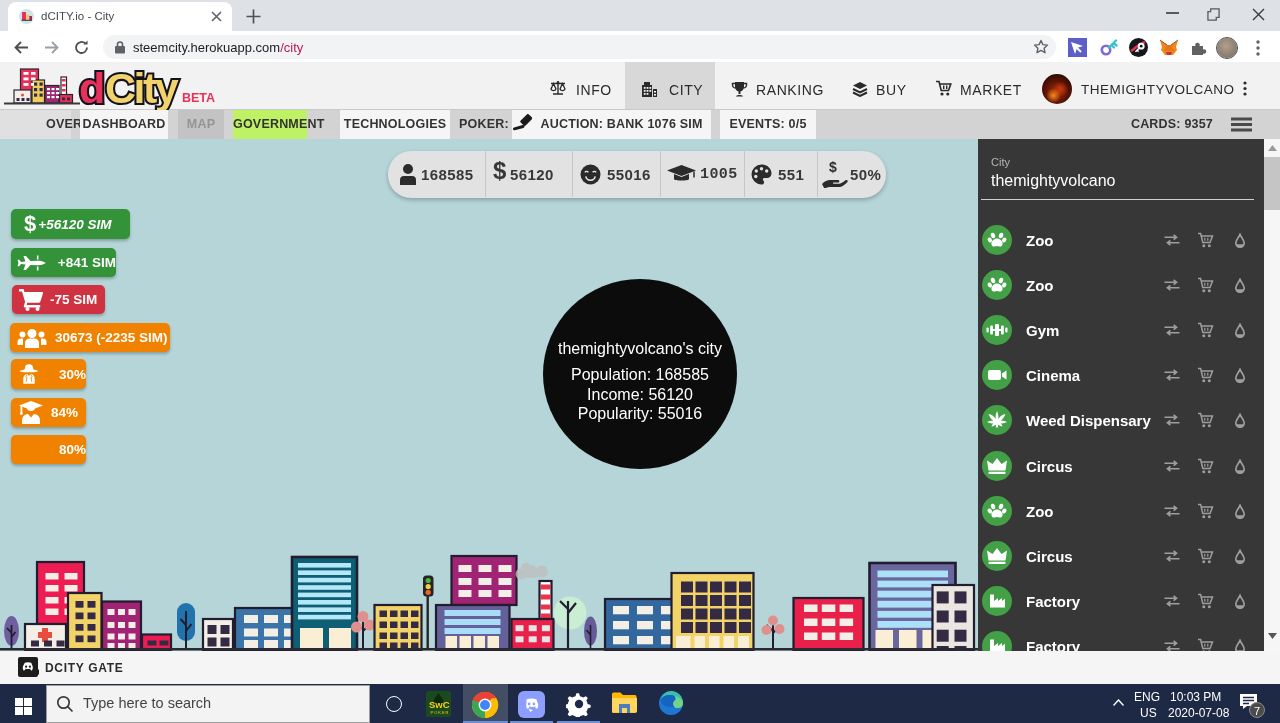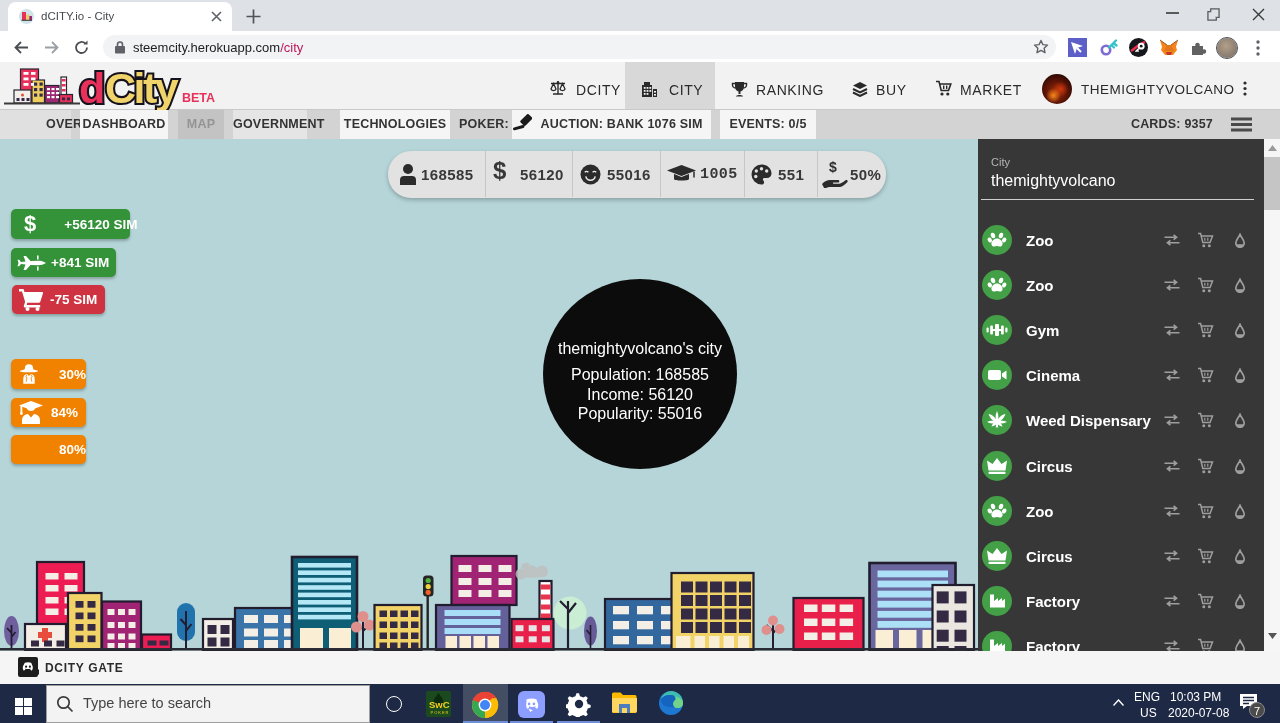--- a/index.html
+++ b/index.html
@@ -237,21 +237,21 @@
 
     <text x="79" y="41" font-family="Liberation Sans, sans-serif" font-size="43" font-weight="900" fill="#e8315a" stroke="#16121d" stroke-width="4.2" paint-order="stroke" letter-spacing="-2">d</text>
     <text x="105" y="41" font-family="Liberation Sans, sans-serif" font-size="43" font-weight="900" fill="#f0d36a" stroke="#16121d" stroke-width="4.2" paint-order="stroke" letter-spacing="-2.5">City</text>
     <text x="182" y="40" font-family="Liberation Sans, sans-serif" font-size="12.5" font-weight="700" fill="#e8315a">BETA</text>
   </svg>
   <svg class="abs" style="left:549px; top:80px;" width="18" height="17" viewBox="0 0 18 17">
     <path d="M9 1 V14 M4 14 H14 M2 3.5 H16" stroke="#2a2a2a" stroke-width="1.4" fill="none"></path>
     <path d="M4.5 3.5 L2 9 a2.7 2.7 0 0 0 5 0 Z M13.5 3.5 L11 9 a2.7 2.7 0 0 0 5 0 Z" fill="none" stroke="#2a2a2a" stroke-width="1.3"></path>
     <circle cx="9" cy="2.5" r="1.3" fill="#2a2a2a"></circle>
   </svg>
-  <div class="abs hnav" style="left:576px;">DCITY</div>
+  <div class="abs hnav" style="left:576px;">INFO</div>
   <svg class="abs" style="left:641px; top:81px;" width="17" height="16" viewBox="0 0 17 16">
     <rect x="1" y="4" width="10" height="12" fill="#2a2a2a"></rect>
     <rect x="3" y="1" width="6" height="3" fill="#2a2a2a"></rect>
     <rect x="12" y="8" width="4" height="8" fill="#2a2a2a"></rect>
     <g fill="#f2f2f2">
       <rect x="2.8" y="6" width="1.8" height="1.8"></rect>
       <rect x="5.6" y="6" width="1.8" height="1.8"></rect>
       <rect x="8.4" y="6" width="1.8" height="1.8"></rect>
       <rect x="2.8" y="9" width="1.8" height="1.8"></rect>
       <rect x="5.6" y="9" width="1.8" height="1.8"></rect>
@@ -289,21 +289,21 @@
   <svg class="abs" style="left:1243px; top:81px;" width="4" height="15" viewBox="0 0 4 15">
     <circle cx="2" cy="2" r="1.6" fill="#2a2a2a"></circle>
     <circle cx="2" cy="7.5" r="1.6" fill="#2a2a2a"></circle>
     <circle cx="2" cy="13" r="1.6" fill="#2a2a2a"></circle>
   </svg>
 
   <div class="abs" id="subnav"></div>
   <div class="abs snbtn" style="left:0px; width:71px; background:#e0e0e0;padding-left:46px;">OVERVIEW</div>
   <div class="abs snbtn" style="left:80px; width:88px; background:#f5f5f5;">DASHBOARD</div>
   <div class="abs snbtn" style="left:178px; width:46px; background:#c3c3c3; color:#949494;">MAP</div>
-  <div class="abs snbtn" style="left:233px; width:74px; background:#e5e5e5;">GOVERNMENT</div>
+  <div class="abs snbtn" style="left:233px; width:74px; background:#bef264;">GOVERNMENT</div>
   <div class="abs snbtn" style="left:340px; width:110px; background:#f5f5f5;">TECHNOLOGIES</div>
   <div class="abs snbtn" style="left:458px; width:52px;">POKER:</div>
   <div class="abs snbtn" style="left:512px; width:199px; background:#f5f5f5;"><svg style="vertical-align:-4px; margin-right:8px; margin-left:-8px;" width="20" height="18" viewBox="0 0 20 18">
       <g fill="#1a1a1a">
         <rect x="10.8" y="0.2" width="7" height="11.5" rx="1.4" transform="rotate(45 14.3 5.9)"></rect>
         <rect x="0.8" y="12.2" width="11.8" height="2.9" rx="1.45" transform="rotate(-15 6.7 13.6)"></rect>
       </g>
     </svg>AUCTION: BANK 1076 SIM</div>
   <div class="abs snbtn" style="left:720px; width:96px; background:#f5f5f5;">EVENTS: 0/5</div>
   <div class="abs snbtn" style="left:1113px; width:100px; text-align:right;">CARDS: 9357</div>
@@ -313,21 +313,21 @@
 
   <div class="abs" id="main">
     <div class="abs" id="pill">
       <svg class="abs" style="left:10px; top:12px;" width="20" height="22" viewBox="0 0 20 22">
         <circle cx="10" cy="6" r="5" fill="#2b2b2b"></circle>
         <path d="M2 22 v-5 a4 4 0 0 1 4 -4 h8 a4 4 0 0 1 4 4 v5 Z" fill="#2b2b2b"></path>
       </svg>
       <span class="pnum" style="left:33px;">168585</span>
       <div class="pdiv" style="left:97px;"></div>
       <span class="pnum" style="left:105px; font-size:24px; top:6px;">$</span>
-      <span class="pnum" style="left:132px;text-align:center;">56120</span>
+      <span class="pnum" style="left:122px;text-align:center;">56120</span>
       <div class="pdiv" style="left:184px;"></div>
       <svg class="abs" style="left:192px; top:13px;" width="21" height="21" viewBox="0 0 21 21">
         <circle cx="10.5" cy="10.5" r="10" fill="#2b2b2b"></circle>
         <path d="M4.9 8.4 a1.9 1.9 0 0 1 3.4 0 M12.7 8.4 a1.9 1.9 0 0 1 3.4 0" stroke="#e8e8e8" stroke-width="1.4" fill="none"></path>
         <path d="M5.8 12.3 a4.8 4.8 0 0 0 9.4 0" stroke="#e8e8e8" stroke-width="1.5" fill="none"></path>
       </svg>
       <span class="pnum" style="left:219px;">55016</span>
       <div class="pdiv" style="left:272px;"></div>
       <svg class="abs" style="left:279px; top:14px;" width="29" height="20" viewBox="0 0 29 20">
         <path d="M14.5 0 L29 5.5 14.5 11 0 5.5 Z" fill="#2b2b2b"></path>
@@ -347,37 +347,48 @@
       <div class="pdiv" style="left:429px;"></div>
       <svg class="abs" style="left:434px; top:9px;" width="26" height="28" viewBox="0 0 26 28">
         <text x="7" y="12" font-size="14" font-weight="900" fill="#2b2b2b">$</text>
         <path d="M0 24 c3-3 5-4 8-4 h8 c1.8 0 1.8 2.6 0 2.6 h-5 l0.2 1.2 h6 c1 0 4-1.8 6-3.4 1.8-1.4 3.4 0.6 1.8 2 -2.4 2.2-5.6 4.6-7.4 4.6 h-9 c-2.6 0-4 0.6-6 2 Z" fill="#2b2b2b"></path>
       </svg>
       <span class="pnum" style="left:462px;">50%</span>
     </div>
 
     <div class="badge bgreen" style="left:11px; top:70px; width:119px; height:30px;">
       <span style="font-size:22px; font-weight:900; margin-left:13px;">$</span>
-      <span style="margin-left:28px;">+56120 SIM</span>
+      <span style="margin-left:2px;font-style:italic;">+56120 SIM</span>
     </div>
     <div class="badge bgreen" style="left:11px; top:109px; width:105px; height:29px;">
       <svg style="margin-left:6px;" width="30" height="22" viewBox="0 0 30 22">
         <path d="M29 11 c-2.5-1.6-5-2.2-8-2.2 l-7.5 0.2 -4.5-5 -2.5 0 2 5.5 -4.5 0.5 -1.8-2.3 -1.7 0 1 3.3 -1 3.3 1.7 0 1.8-2.3 4.5 0.5 -2 5.5 2.5 0 4.5-5 7.5 0.2 c3 0 5.5-0.6 8-2.2 Z" fill="#fff"></path>
         <rect x="20" y="3.5" width="1.6" height="4" fill="#fff"></rect>
         <rect x="20" y="14.5" width="1.6" height="4" fill="#fff"></rect>
       </svg>
-      <span style="margin-left:4px;">+841 SIM</span>
+      <span style="margin-left:11px;">+841 SIM</span>
     </div>
     <div class="badge bred" style="left:12px; top:146px; width:93px; height:29px;">
       <svg style="margin-left:7px;" width="24" height="22" viewBox="0 0 24 22">
         <path d="M0 0 h4.5 l1 3 H23 a1 1 0 0 1 1 1.3 l-2.6 8.2 a1.8 1.8 0 0 1 -1.7 1.2 H8.3 l-0.6 2.3 h13.5 v2.4 H6 a1.2 1.2 0 0 1 -1.1 -1.6 l1.2-4 L3 2.6 H0 Z" fill="#fff"></path>
         <circle cx="8.5" cy="20" r="2" fill="#fff"></circle>
         <circle cx="18.5" cy="20" r="2" fill="#fff"></circle>
       </svg>
       <span style="margin-left:7px;">-75 SIM</span>
+    </div>
+    <div class="badge borange" style="left:10px; top:184px; width:160px; height:29px;">
+      <svg style="margin-left:7px;" width="30" height="20" viewBox="0 0 30 20">
+        <circle cx="15" cy="5.5" r="4.5" fill="#fff"></circle>
+        <path d="M8 20 v-5 a4.5 4.5 0 0 1 4.5-4.5 h5 A4.5 4.5 0 0 1 22 15 v5 Z" fill="#fff"></path>
+        <circle cx="5.5" cy="6.5" r="3" fill="#fff"></circle>
+        <path d="M0.5 17 v-3 a3.5 3.5 0 0 1 3.5-3.5 h2 V17 Z" fill="#fff"></path>
+        <circle cx="24.5" cy="6.5" r="3" fill="#fff"></circle>
+        <path d="M29.5 17 v-3 a3.5 3.5 0 0 0 -3.5-3.5 h-2 V17 Z" fill="#fff"></path>
+      </svg>
+      <span style="margin-left:8px;">30673 (-2235 SIM)</span>
     </div>
     <div class="badge borange" style="left:11px; top:220px; width:75px; height:30px;gap:12px;">
       <svg style="margin-left:9px;" width="22" height="24" viewBox="0 0 22 24">
         <path d="M6 5 a5 5 0 0 1 10 0 l0.5 1.5 L22 8 c0 1-0.5 2-11 2 S0 9 0 8 l5.5-1.5 Z" fill="#fff"></path>
         <path d="M4 24 v-6 a6 6 0 0 1 5-6 l2 2.5 2-2.5 a6 6 0 0 1 5 6 v6 Z" fill="#fff"></path>
         <path d="M9 12.5 l-2 3 1.5 1 -1 5 M13 12.5 l2 3 -1.5 1 1 5" stroke="#f18000" stroke-width="1" fill="none"></path>
       </svg>
       <span style="margin-left:9px;">30%</span>
     </div>
     <div class="badge borange" style="left:11px; top:259px; width:75px; height:29px;">

